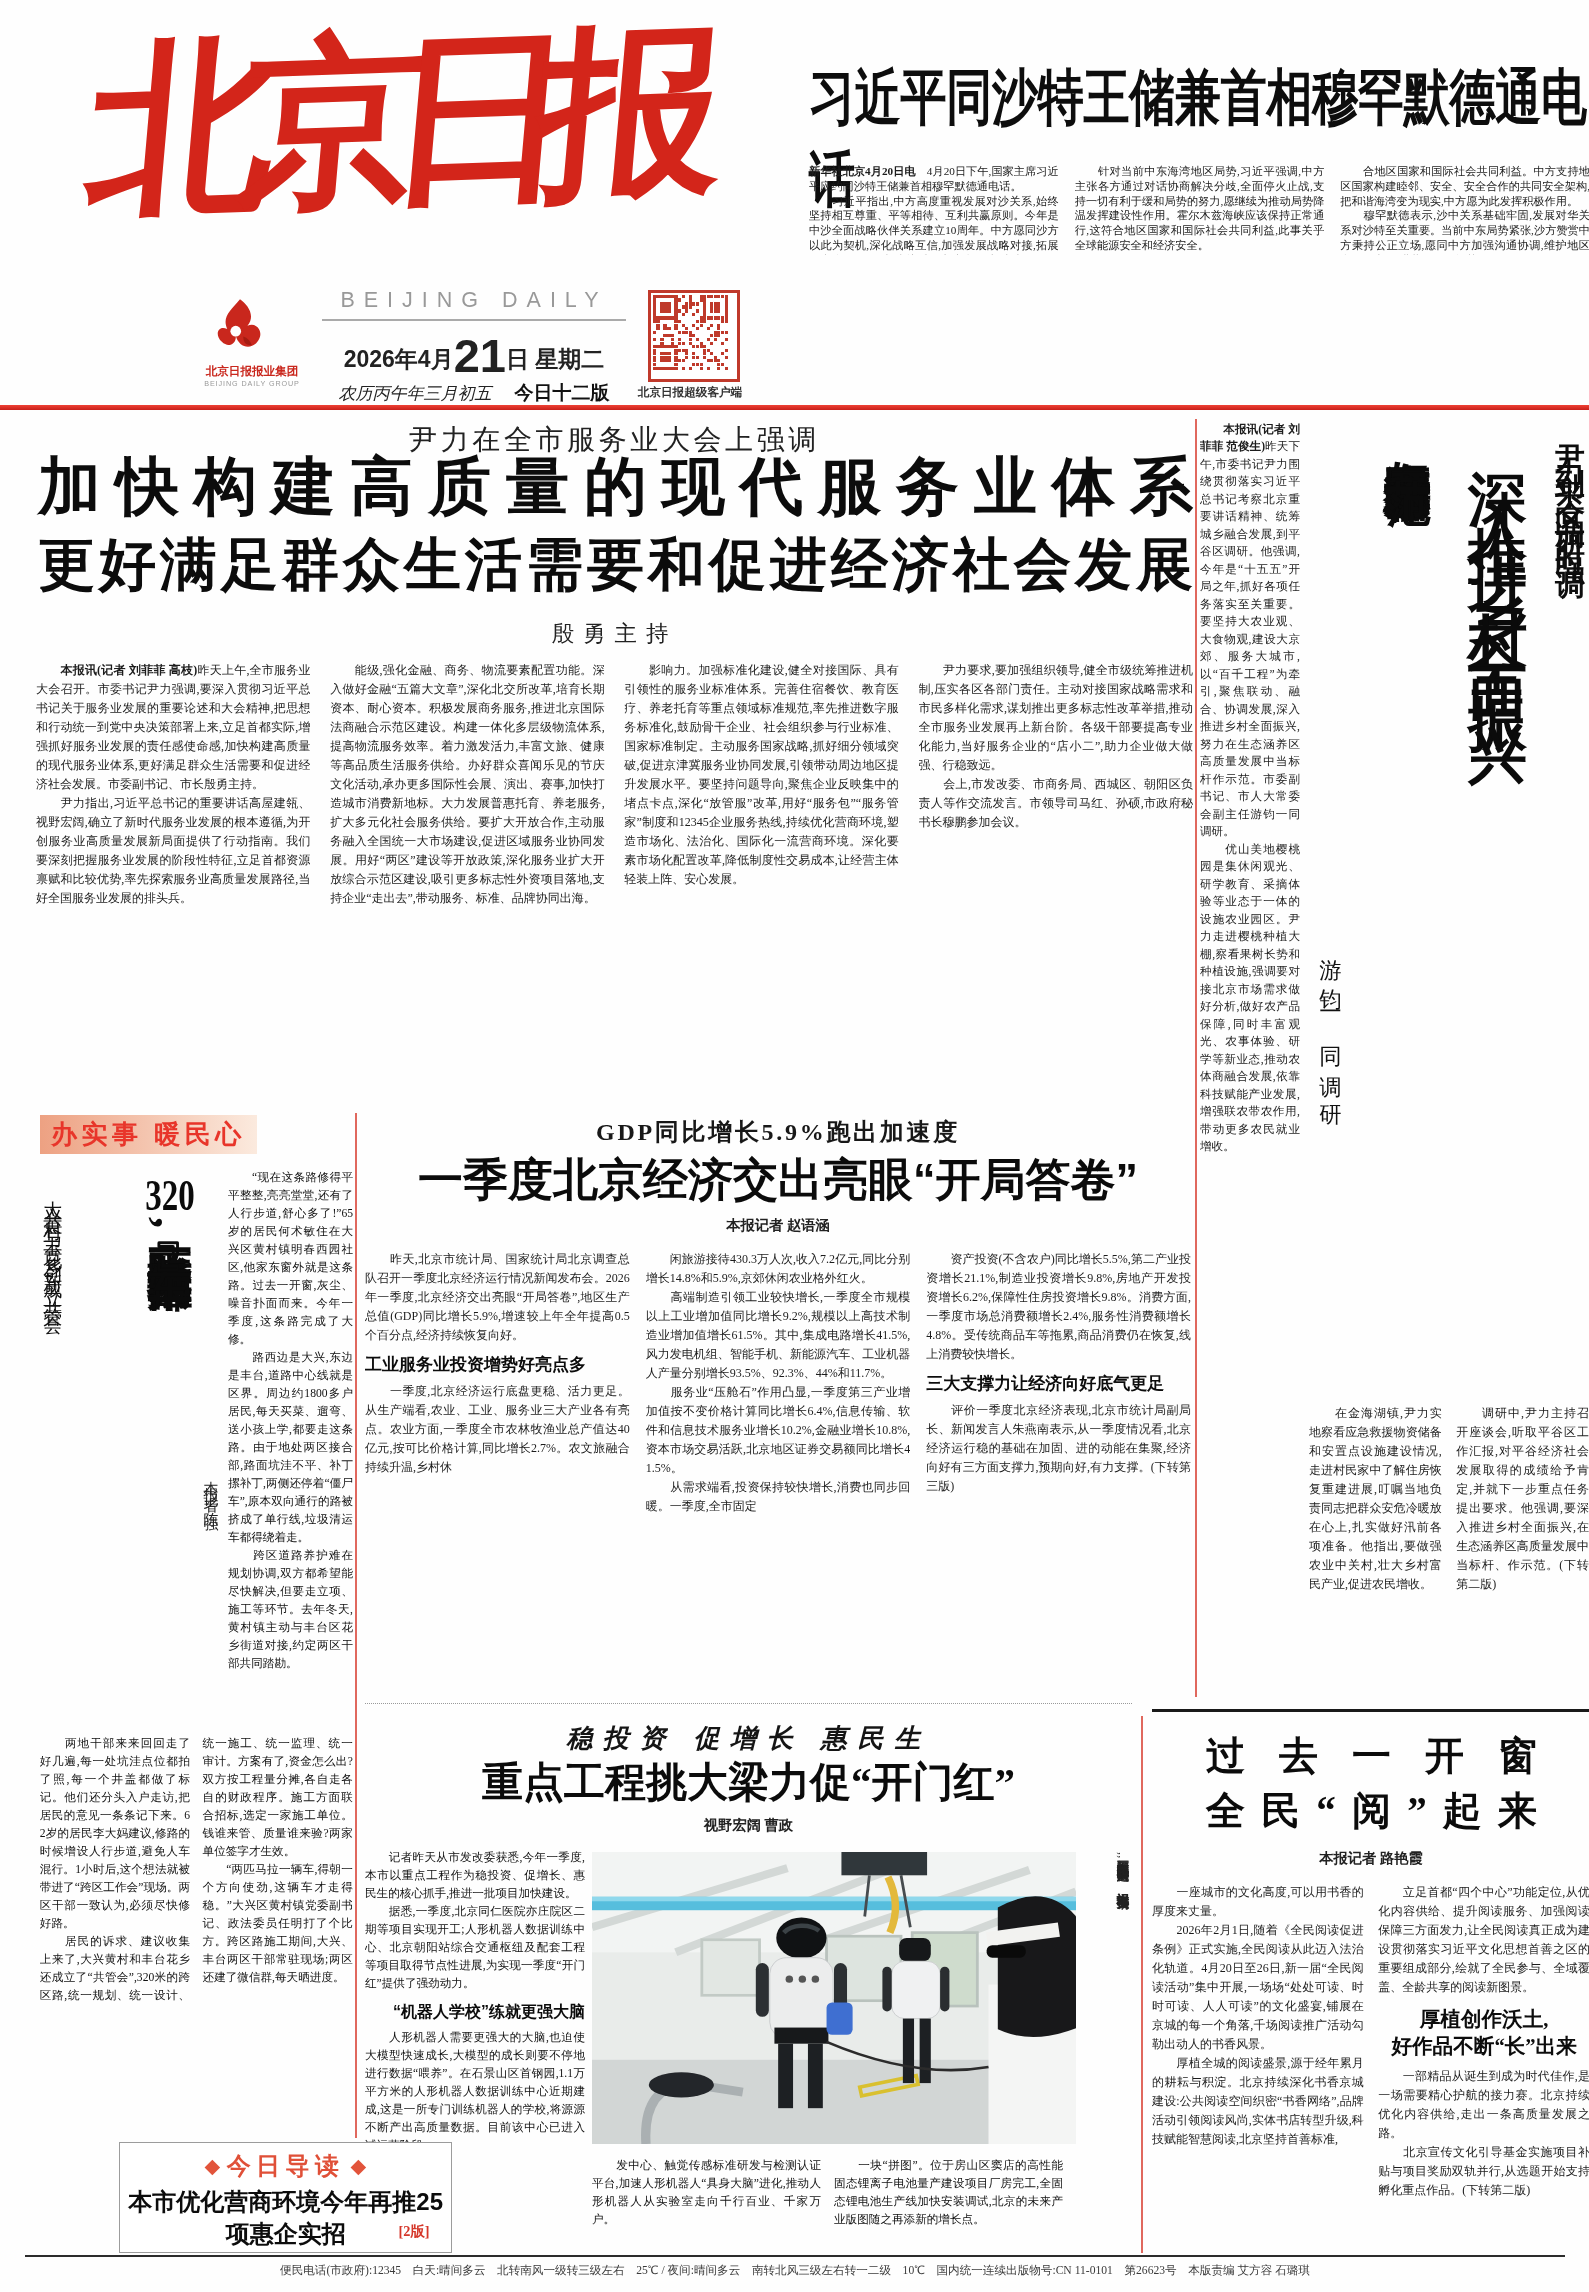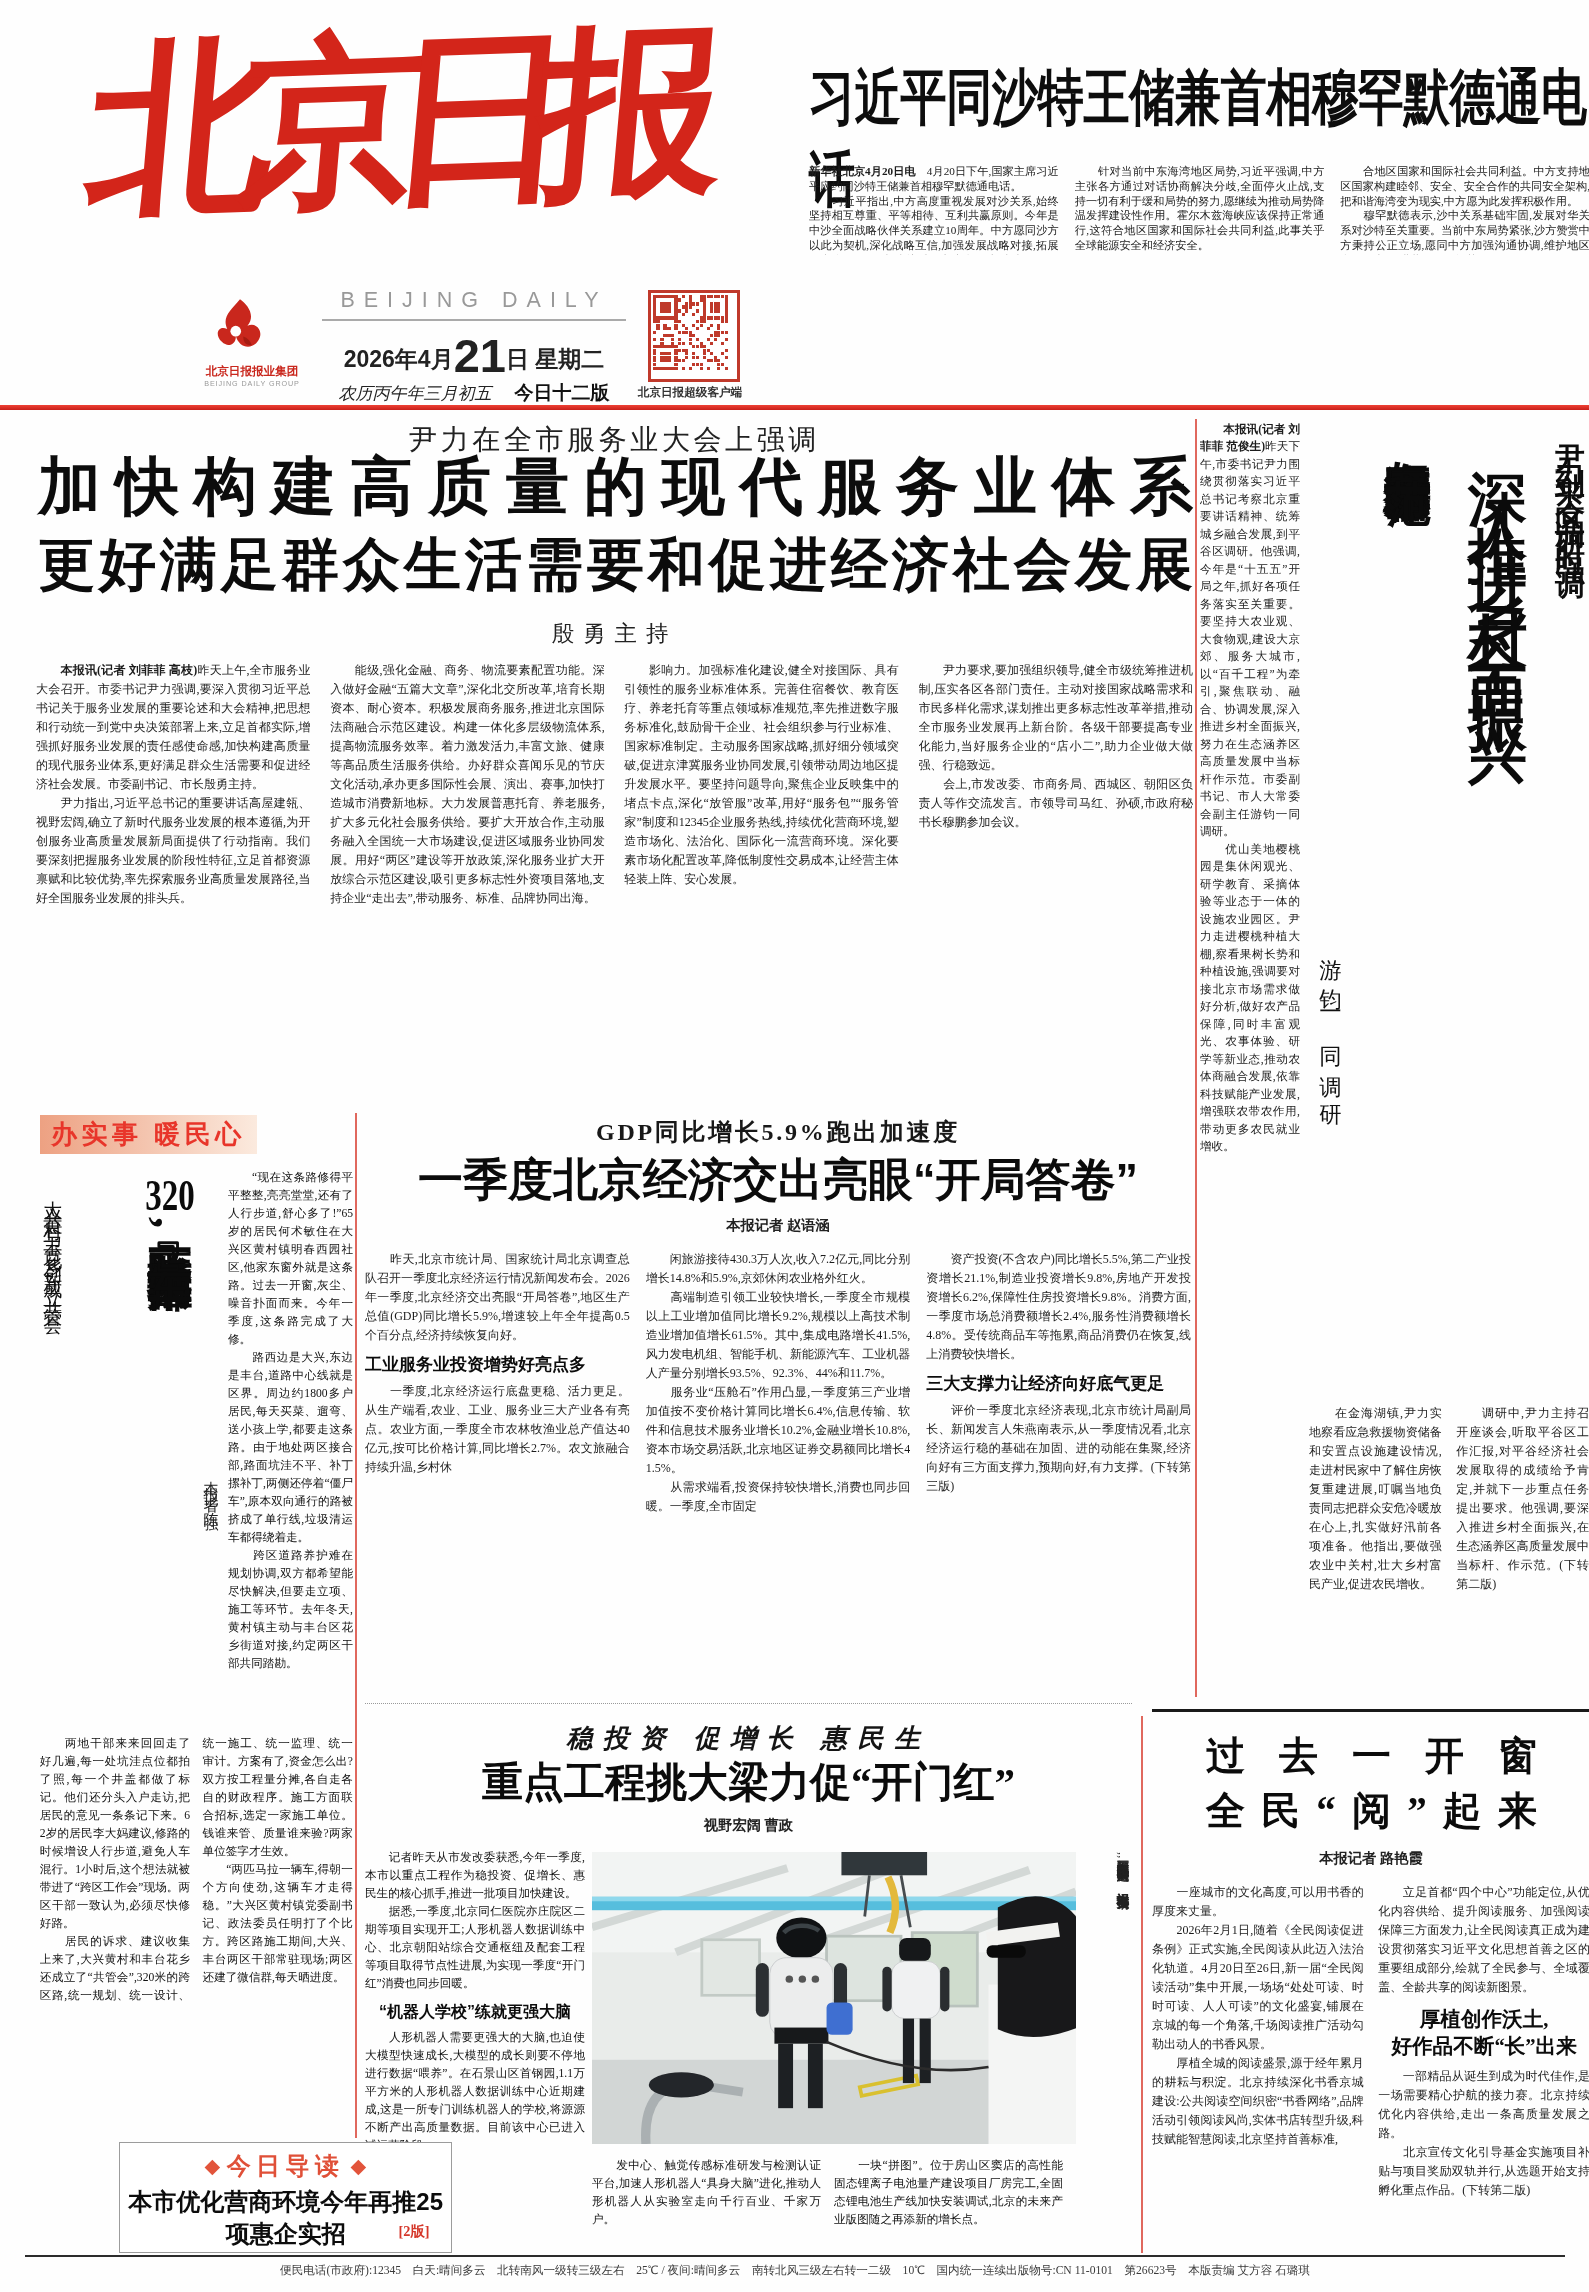--- a/index.html
+++ b/index.html
@@ -441,22 +441,22 @@
   </div>
 
   <div class="abs dotrule" style="left:365px;top:1703px;width:767px;"></div>
 
   <div class="abs pj-block">
     <div class="abs pj-kicker">稳投资 促增长 惠民生</div>
     <div class="abs pj-head">重点工程挑大梁力促“开门红”</div>
     <div class="abs pj-byline">视野宏阔 曹政</div>
     <div class="abs pj-col1 jt clip">
       <div class="pre">　　记者昨天从市发改委获悉,今年一季度,本市以重点工程作为稳投资、促增长、惠民生的核心抓手,推进一批项目加快建设。
-　　据悉,一季度,北京同仁医院亦庄院区二期等项目实现开工;人形机器人数据训练中心、北京朝阳站综合交通枢纽及配套工程等项目取得节点性进展,为实现一季度“开门红”消费也同步回暖。</div>
-      <div class="col-subhead" style="font-size:16px;text-align:center;">“机器人学校”练就更强大脑</div>
+　　据悉,一季度,北京同仁医院亦庄院区二期等项目实现开工;人形机器人数据训练中心、北京朝阳站综合交通枢纽及配套工程等项目取得节点性进展,为实现一季度“开门红”提供了强劲动力。</div>
+      <div class="col-subhead" style="font-size:16px;text-align:right;">“机器人学校”练就更强大脑</div>
       <div class="pre">　　人形机器人需要更强大的大脑,也迫使大模型快速成长,大模型的成长则要不停地进行数据“喂养”。在石景山区首钢园,1.1万平方米的人形机器人数据训练中心近期建成,这是一所专门训练机器人的学校,将源源不断产出高质量数据。目前该中心已进入试运营阶段。</div>
     </div>
 
     <svg class="abs pj-photo" viewBox="0 0 520 326" preserveAspectRatio="none">
       <rect width="520" height="326" fill="#e9ecea"></rect>
       <rect width="520" height="112" fill="#f2f4f3"></rect>
       <path d="M0 84 L210 18 M90 112 L330 16 M210 112 L470 20 M350 112 L520 44" stroke="#d3d8d6" stroke-width="9" fill="none"></path>
       <rect x="0" y="50" width="520" height="15" fill="#56bedd"></rect>
       <rect x="0" y="50" width="520" height="5" fill="#8fd8ec"></rect>
       <rect x="118" y="98" width="62" height="62" fill="#e2e7e3" stroke="#c2cac5" stroke-width="3"></rect>

